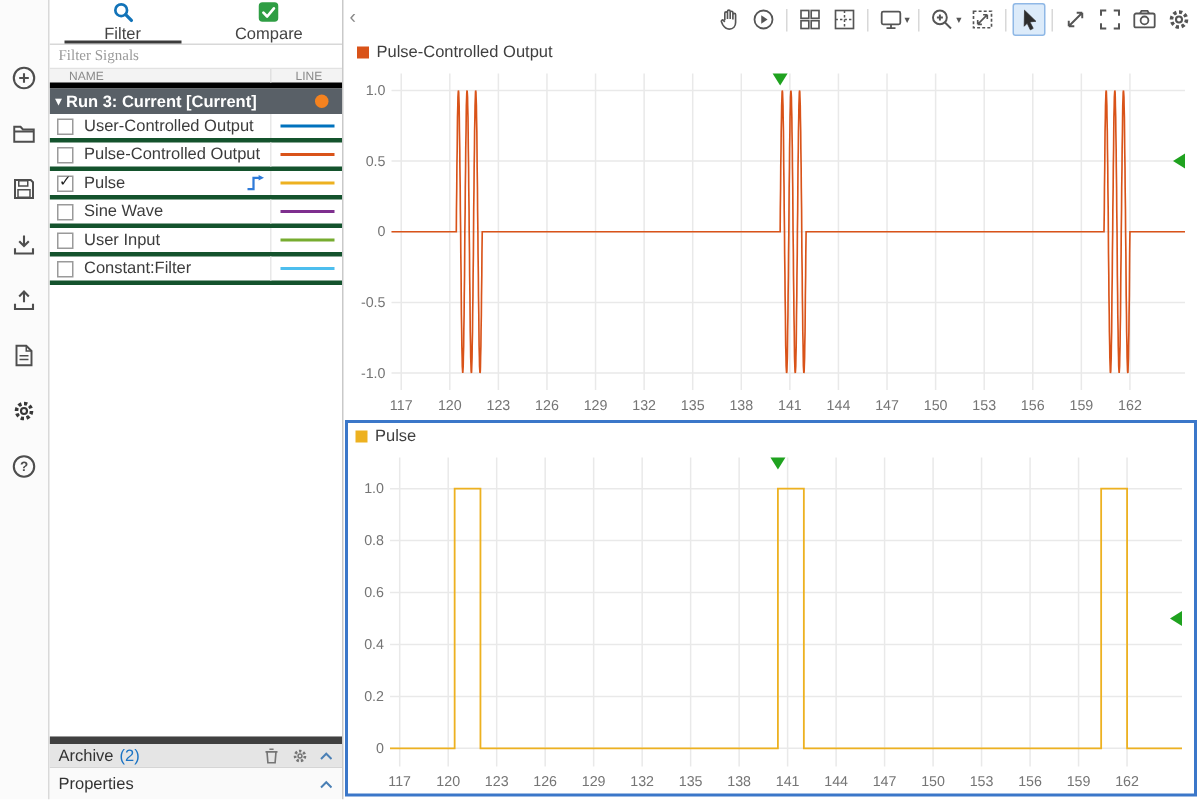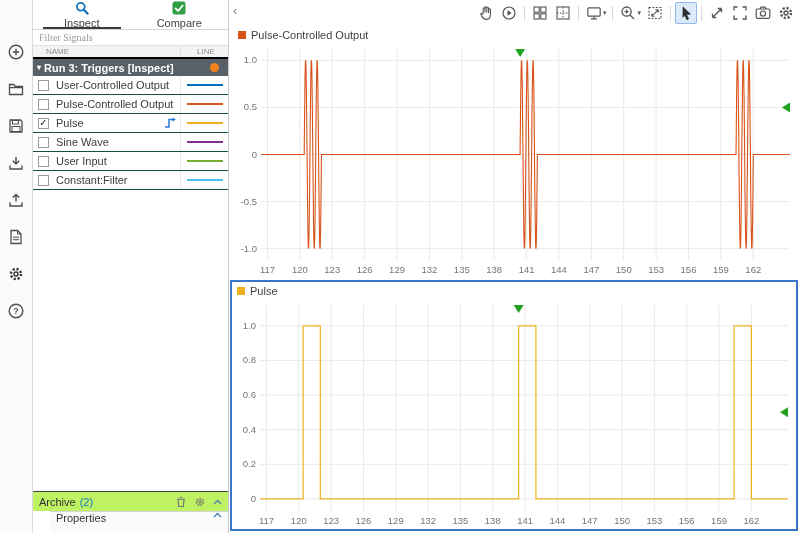--- a/index.html
+++ b/index.html
@@ -12,39 +12,39 @@
 
   
   .panel{position:absolute;left:33px;top:0;bottom:0;width:196px;border-right:1px solid #c9c9c9;background:#fff;z-index:2}
   .tabs{display:flex;height:30px;border-bottom:1px solid #d8d8d8}
   .tab{flex:1;display:flex;flex-direction:column;align-items:center;justify-content:center;gap:2px;position:relative;cursor:pointer}
   .tab .tlbl{font-size:11px;color:#444}
   .tab.active::after{content:"";position:absolute;left:10px;right:10px;bottom:0;height:2px;background:#3c3c3c}
   .filter{height:16px;border-bottom:1px solid #e2e2e2}
   .filter input{width:100%;height:100%;border:0;outline:0;font-size:10px;padding-left:6px;color:#555;background:#fff;font-family:Liberation Serif, serif}
   .filter input::placeholder{color:#9a9a9a}
-  .thead{display:flex;height:13px;background:#f3f3f3;border-bottom:2px solid #000000;font-size:8px;color:#8a8a8a;align-items:center}
+  .thead{display:flex;height:13px;background:#f3f3f3;border-bottom:4px solid #000000;font-size:8px;color:#8a8a8a;align-items:center}
   .thead .c1{flex:1;padding-left:13px}
   .thead .c2{width:48px;border-left:1px solid #e0e0e0;padding-left:16px;height:100%;display:flex;align-items:center}
   .run-row{height:17px;background:#596067;display:flex;align-items:center;color:#fff;font-weight:bold;padding-left:4px;cursor:pointer}
   .run-caret{font-size:8px;margin-right:3px;color:#fff}
   .run-label{flex:1;font-size:11px}
   .run-dot{width:9px;height:9px;border-radius:50%;background:#f5821f;margin-right:9px;flex:none}
-  .sig-row{display:flex;align-items:center;height:19px;border-bottom:1px solid #14532d;cursor:pointer}
+  .sig-row{display:flex;align-items:center;height:19px;border-bottom:3px solid #14532d;cursor:pointer}
   .cb{width:11px;height:11px;border:1px solid #9a9a9a;background:#fff;margin-left:5px;display:flex;align-items:center;justify-content:center;flex:none;cursor:pointer}
   .cb.checked::after{content:"\2713";font-size:10px;color:#1a1a1a;line-height:1}
   .sig-name{flex:1;margin-left:7px;white-space:nowrap;overflow:hidden;color:#3c3c3c}
   .trig-ico{display:flex;margin-right:3px;flex:none}
   .line-col{width:48px;height:100%;border-left:1px solid #e8e8e8;display:flex;align-items:center;justify-content:center;flex:none}
   .sig-line{width:36px;height:2px;background:#888}
-  .archive{position:absolute;left:0;right:0;bottom:22px;height:20px;background:#bef264;border-top:1px solid #404040;display:flex;align-items:center;padding:0 6px;cursor:pointer}
+  .archive{position:absolute;left:0;right:0;bottom:22px;height:20px;background:#e5e5e5;border-top:5px solid #404040;display:flex;align-items:center;padding:0 6px;cursor:pointer}
   .a-label{color:#333}
   .a-count{color:#1c74c4;margin-left:4px;flex:1}
   .arow-ico{display:flex;margin-left:7px;cursor:pointer}
-  .props{position:absolute;left:17px;right:0;bottom:0;height:22px;background:#fafafa;border-top:1px solid #d5d5d5;display:flex;align-items:flex-start;padding:0 6px;cursor:pointer}
+  .props{position:absolute;left:0;right:0;bottom:0;height:22px;background:#fafafa;border-top:1px solid #d5d5d5;display:flex;align-items:center;padding:0 6px;cursor:pointer}
   .p-label{flex:1;color:#333}
 
   .collapse{position:absolute;left:233px;top:3px;font-size:13px;color:#8a8a8a;cursor:pointer;z-index:4}
 
   
   .toolbar{position:absolute;top:0;right:3px;height:26px;display:flex;align-items:center;gap:1px;z-index:4}
   .tbtn{height:22px;min-width:22px;display:flex;align-items:center;justify-content:center;border:1px solid transparent;border-radius:2px;cursor:pointer;background:none;padding:0 1px}
   .tbtn.active{background:#dcebfa;border-color:#8fb8e6}
   .caret-sm{font-size:7px;color:#555;margin-left:0px}
   .sep{width:1px;height:15px;background:#d8d8d8;margin:0 3px}
@@ -114,21 +114,21 @@
   </button>
 </aside>
 
 <section class="panel">
   <div class="tabs">
     <div class="tab active">
       <svg width="14" height="14" viewBox="0 0 14 14">
           <circle cx="5.8" cy="5.8" r="3.9" fill="none" stroke="#1273b8" stroke-width="1.8"></circle>
           <path d="M8.8 8.8L12.6 12.6" stroke="#1273b8" stroke-width="2.2" stroke-linecap="round"></path>
         </svg>
-      <span class="tlbl">Inspect</span>
+      <span class="tlbl">Filter</span>
     </div>
     <div class="tab">
       <svg width="14" height="14" viewBox="0 0 14 14">
           <rect x="0.5" y="0.5" width="13" height="13" rx="2.5" fill="#2f9e44"></rect>
           <path d="M3.6 7.4l2.5 2.6 4.5-5.4" stroke="#fff" stroke-width="1.8" fill="none" stroke-linecap="round" stroke-linejoin="round"></path>
         </svg>
       <span class="tlbl">Compare</span>
     </div>
   </div>
 
@@ -136,21 +136,21 @@
     <input placeholder="Filter Signals" style="">
   </div>
 
   <div class="thead">
     <span class="c1">NAME</span>
     <span class="c2">LINE</span>
   </div>
 
   <div class="run-row">
     <span class="run-caret">▾</span>
-    <span class="run-label">Run 3: Triggers [Inspect]</span>
+    <span class="run-label">Run 3: Current [Current]</span>
     <span class="run-dot" style="background: rgb(245, 130, 31);"></span>
   </div>
 
   <div id="signal-rows">
     <div class="sig-row">
       <span class="cb"></span>
       <span class="sig-name">User-Controlled Output</span>
 
       <span class="line-col">
         <span class="sig-line" style="background: rgb(0, 114, 189);"></span>

